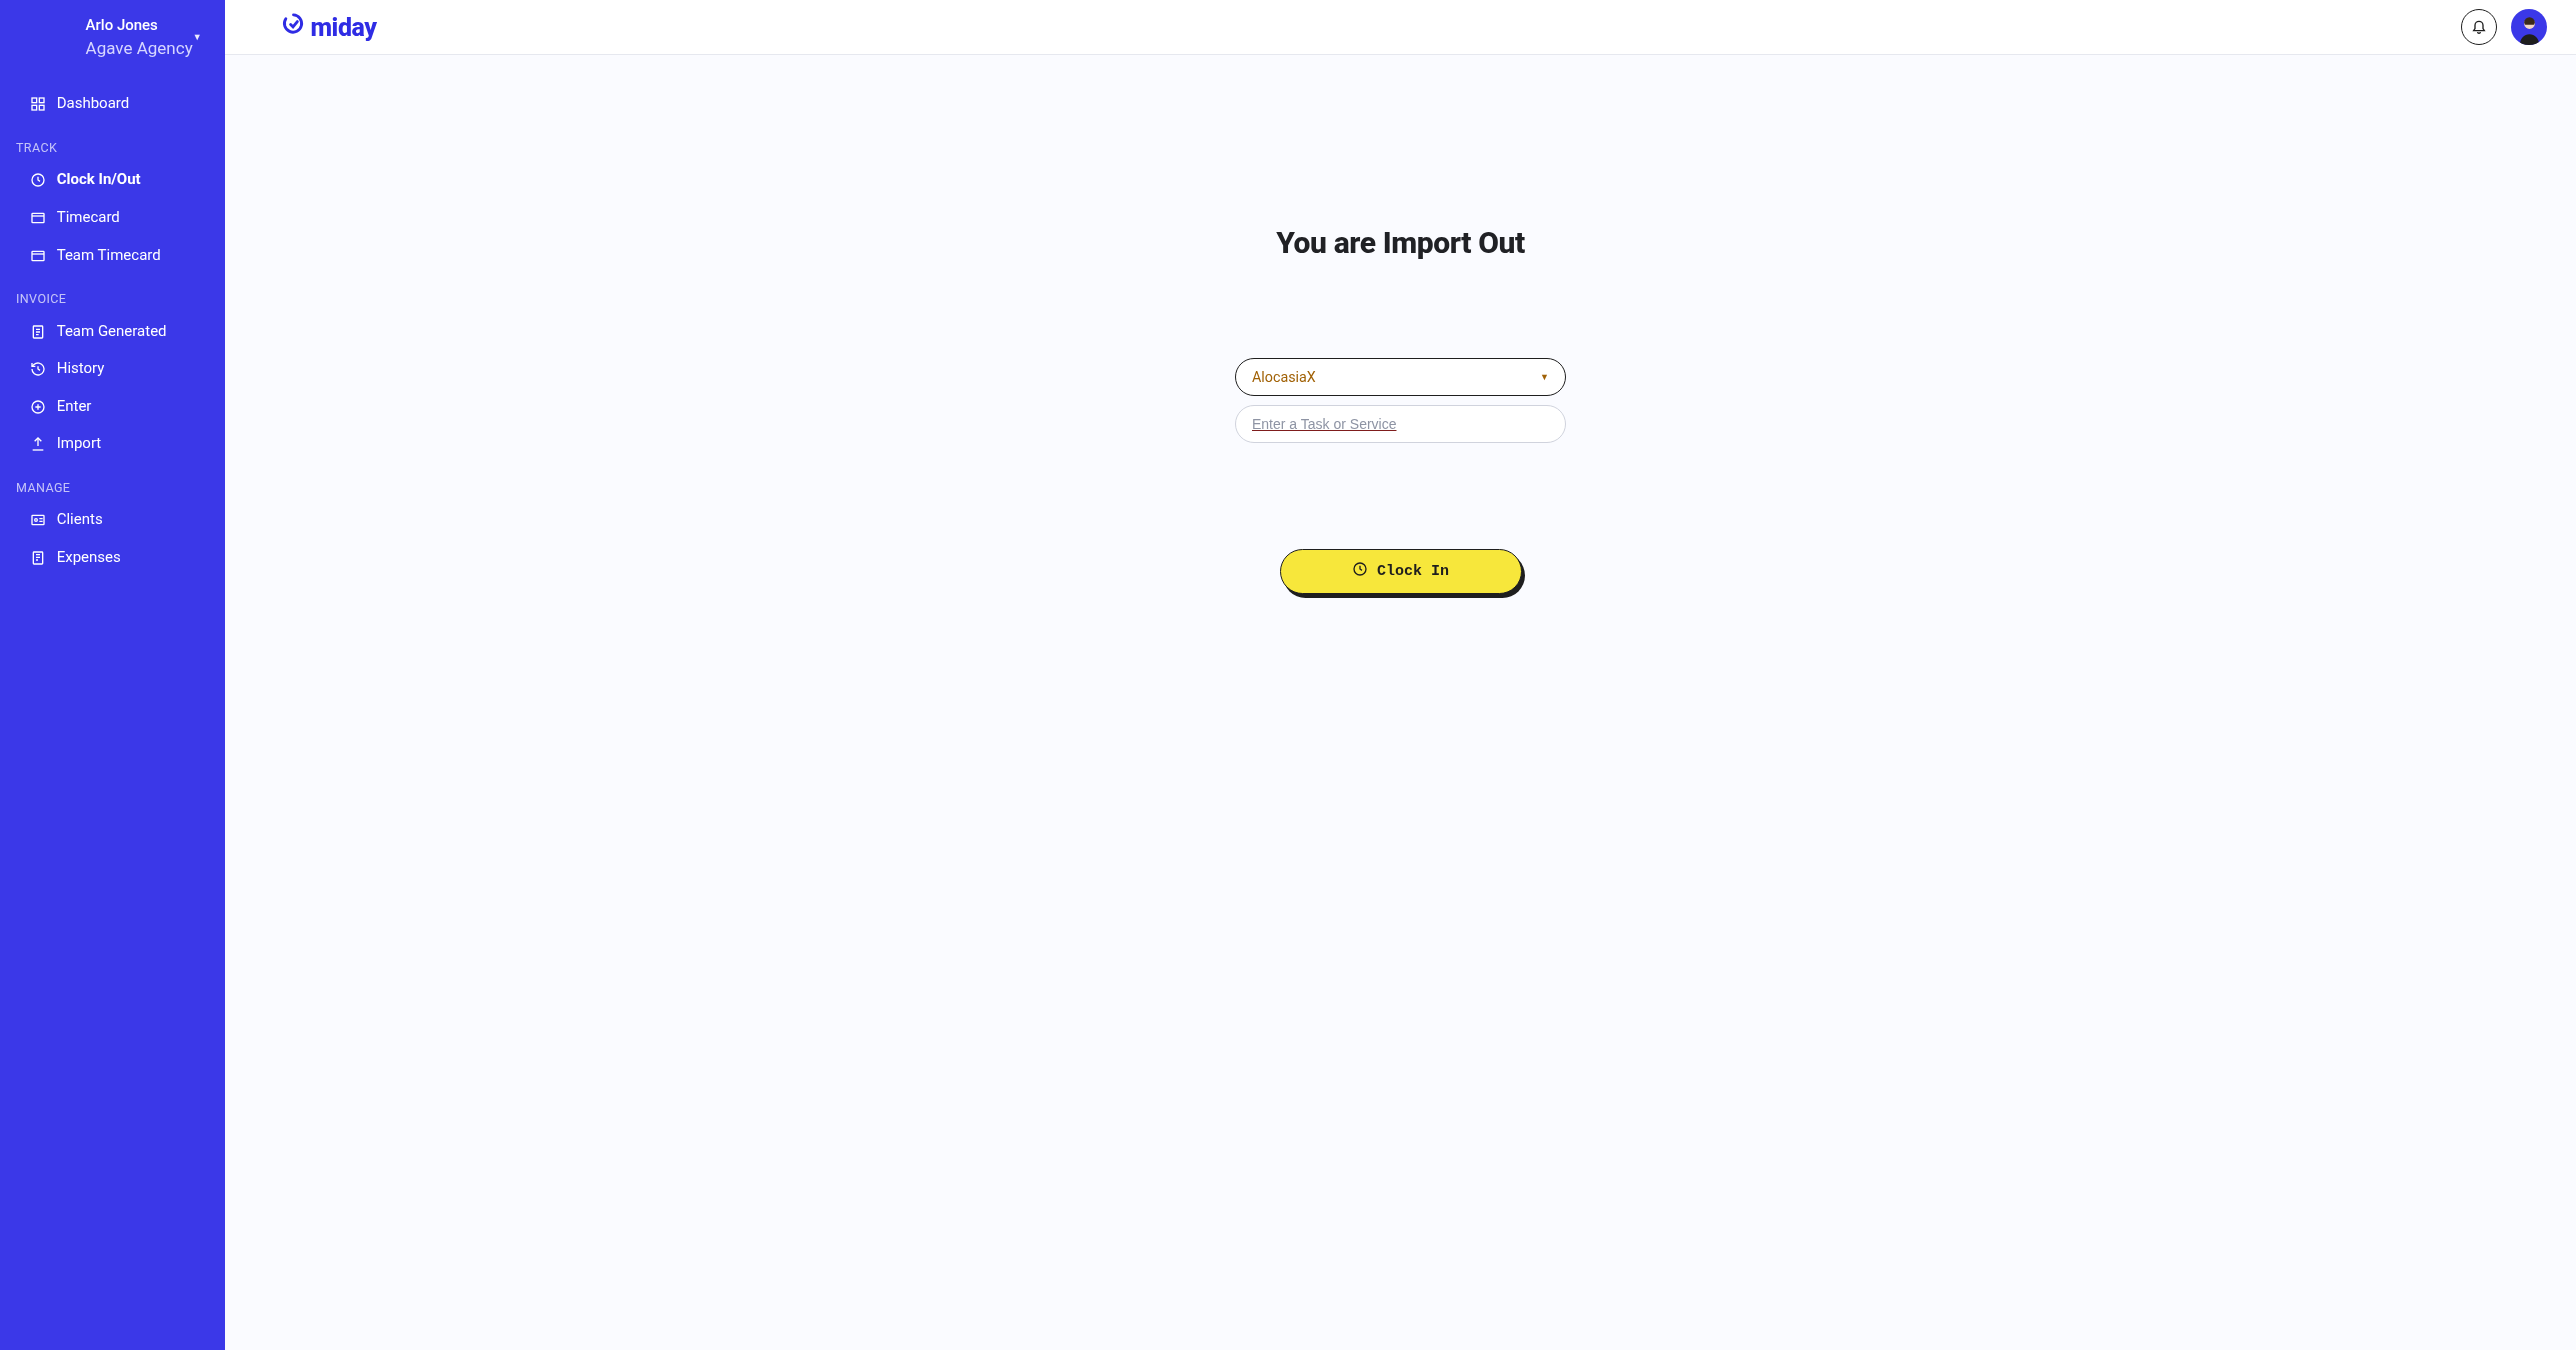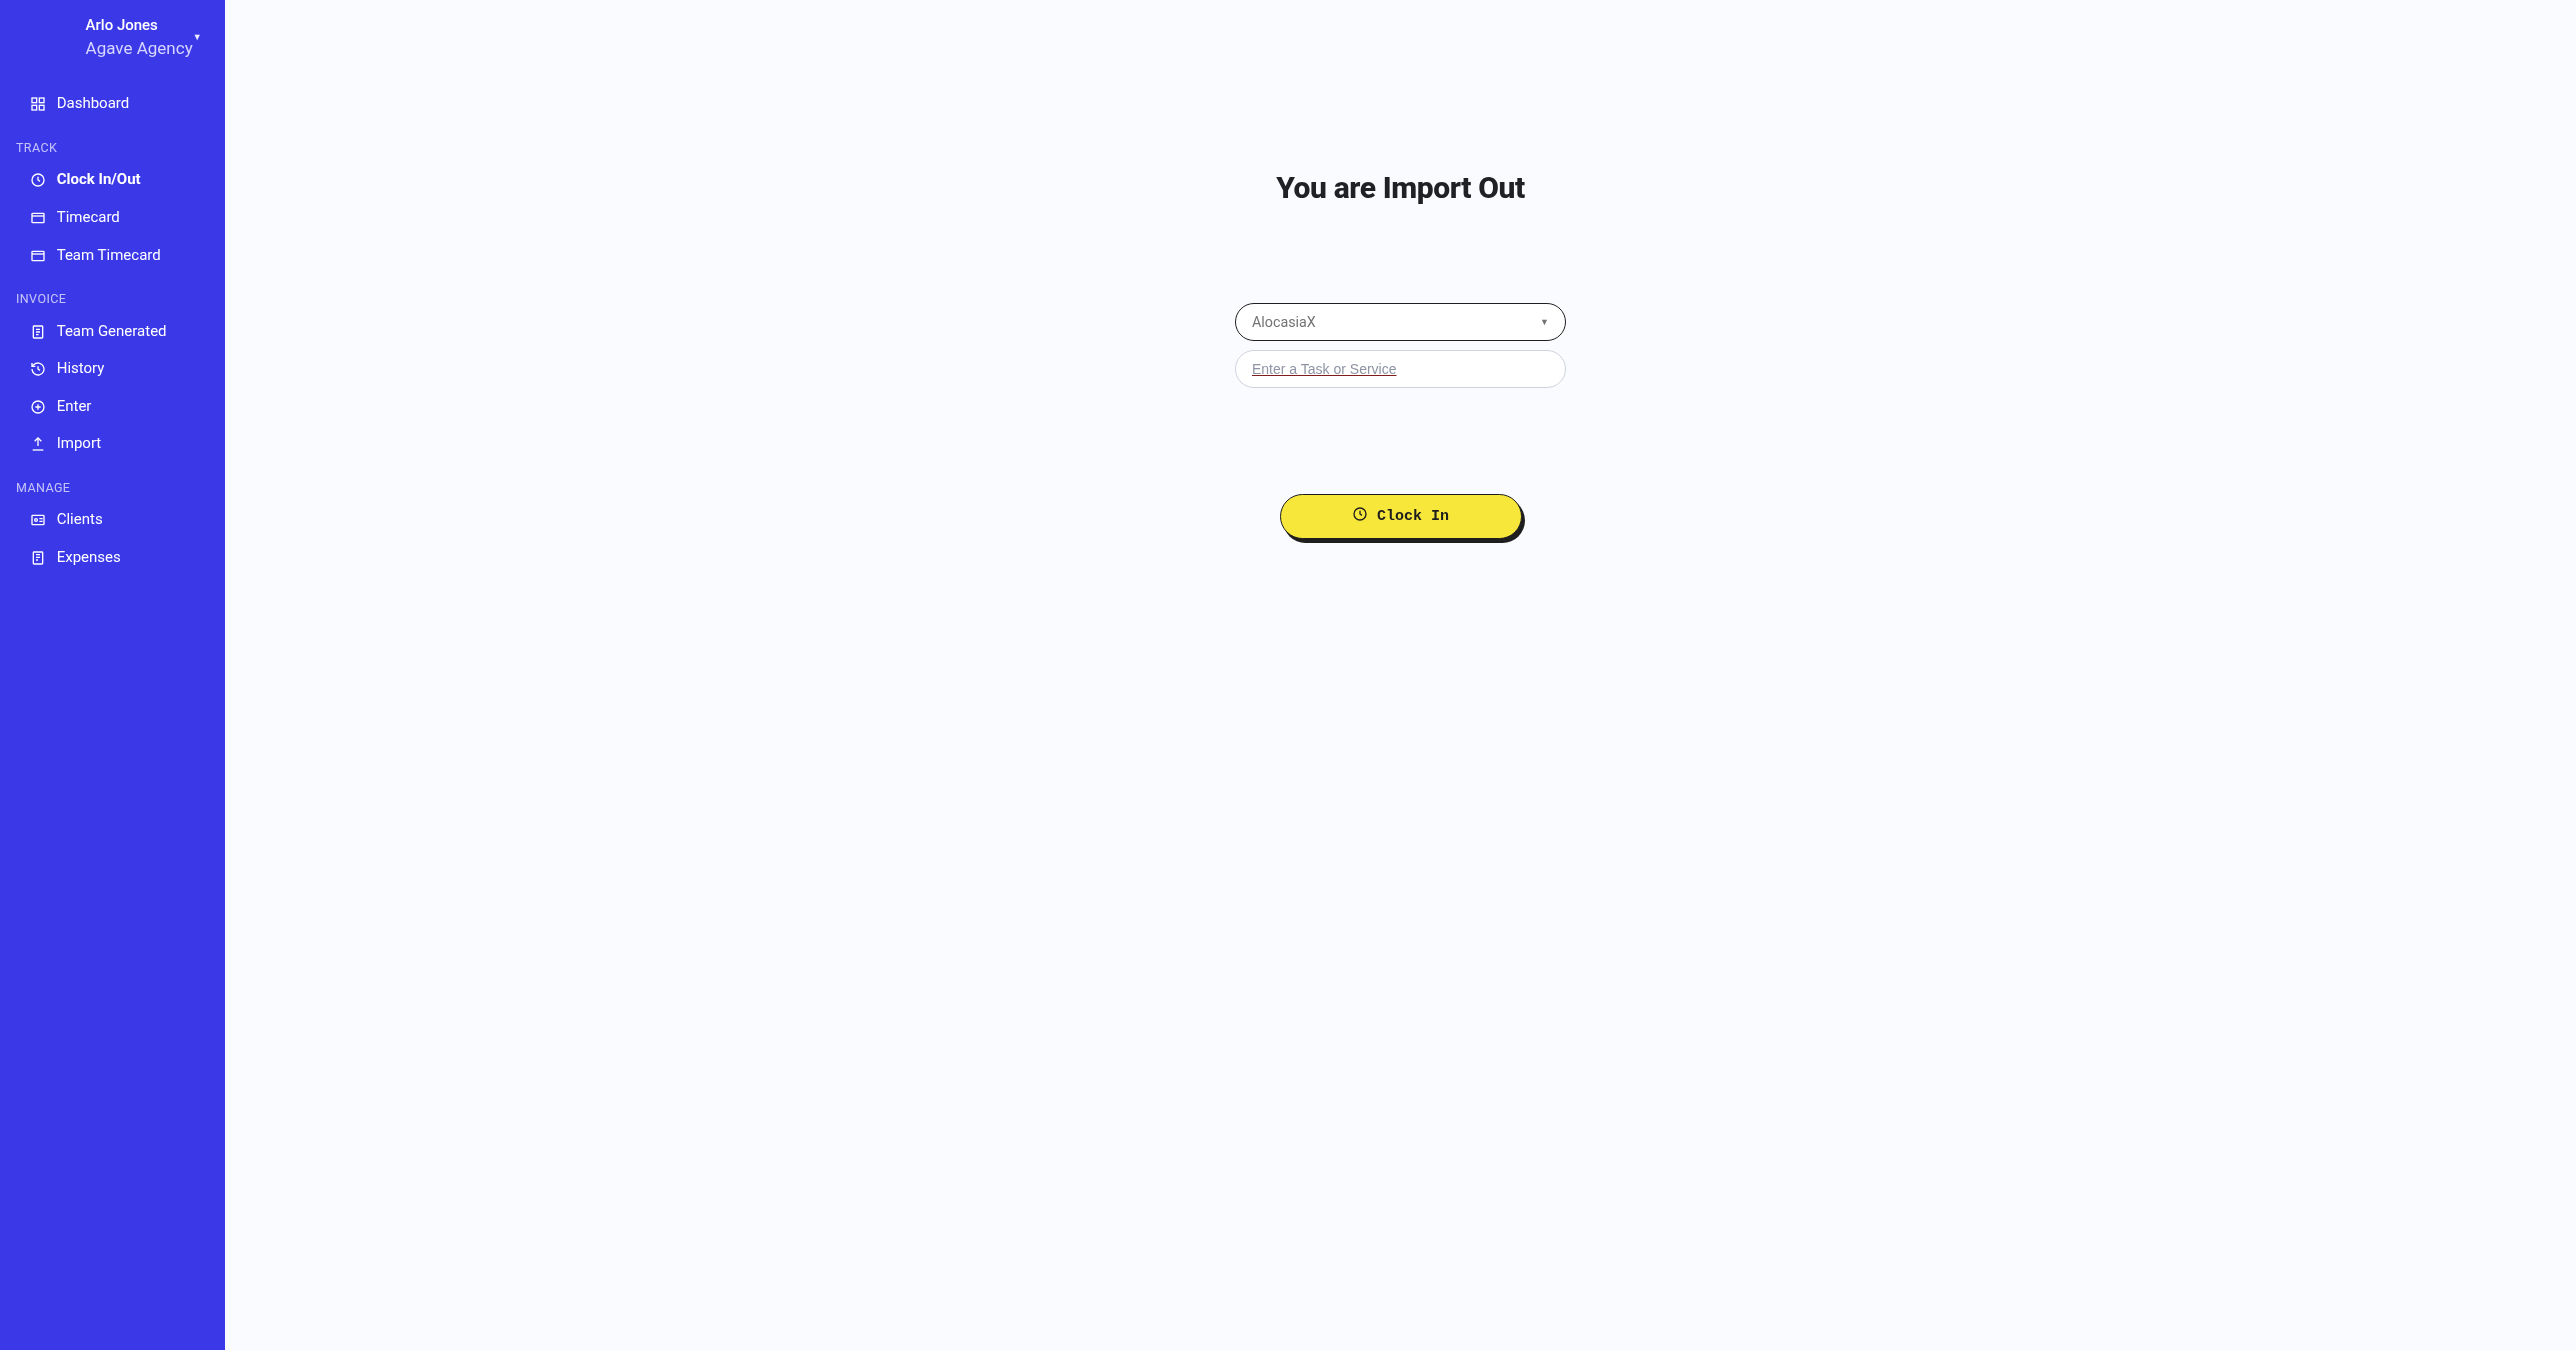--- a/index.html
+++ b/index.html
@@ -144,21 +144,21 @@
     border-radius: 19.7px;
     padding: 0 16px;
     font-size: 14.3px;
     display: flex;
     align-items: center;
     justify-content: space-between;
     background: #fff;
   }
   .pill-select {
     border: 1.3px solid #1e1e1e;
-    color: #737373;
+    color: #a16207;
     cursor: pointer;
   }
   .pill-select .caret { font-size: 9px; }
   .pill-input {
     border: 0.9px solid #d0d3dd;
   }
   .pill-input input {
     border: none; outline: none; width: 100%;
     font-size: 14px; background: transparent;
     color: #7f1d1d;
@@ -305,20 +305,48 @@
             </svg>
         </span>
         <span>Expenses</span>
       </div>
 
       <div class="section-cut">REPORTS</div>
     </div>
   </aside>
 
   <div class="main">
+    <header class="topbar">
+      <div class="logo">
+        <span>
+          <svg viewBox="0 0 24 24" fill="none" stroke="#2F2CE4" stroke-width="3" stroke-linecap="round">
+              <path d="M4 6a9 9 0 1 0 8-4"></path>
+              <path d="M9 12l2.5 2.5L16 9"></path>
+            </svg>
+        </span>
+        <span>miday</span>
+      </div>
+      <div class="topbar-right">
+        <div class="bell-btn">
+          <span>
+            <svg width="16" height="16" viewBox="0 0 24 24" fill="none" stroke="#1e1e1e" stroke-width="2">
+                <path d="M18 16v-5a6 6 0 1 0-12 0v5l-2 3h16z"></path>
+                <path d="M10 21a2 2 0 0 0 4 0"></path>
+              </svg>
+          </span>
+        </div>
+        <div class="avatar">
+          <svg viewBox="0 0 24 28">
+            <circle cx="12" cy="8" r="5" fill="#f2d6c4"></circle>
+            <path d="M12 2a5 5 0 0 1 5 5c0 1-1 2-1 2h-8s-1-1-1-2a5 5 0 0 1 5-5z" fill="#3a2a1a"></path>
+            <path d="M3 28c0-6 4-10 9-10s9 4 9 10z" fill="#1e1e1e"></path>
+          </svg>
+        </div>
+      </div>
+    </header>
 
     <main class="content">
       <h1 class="page-title">You are Import Out</h1>
 
       <div class="form-block">
         <div class="pill-select">
           <span>AlocasiaX</span>
           <span class="caret">▼</span>
         </div>
         <div class="pill-input">

